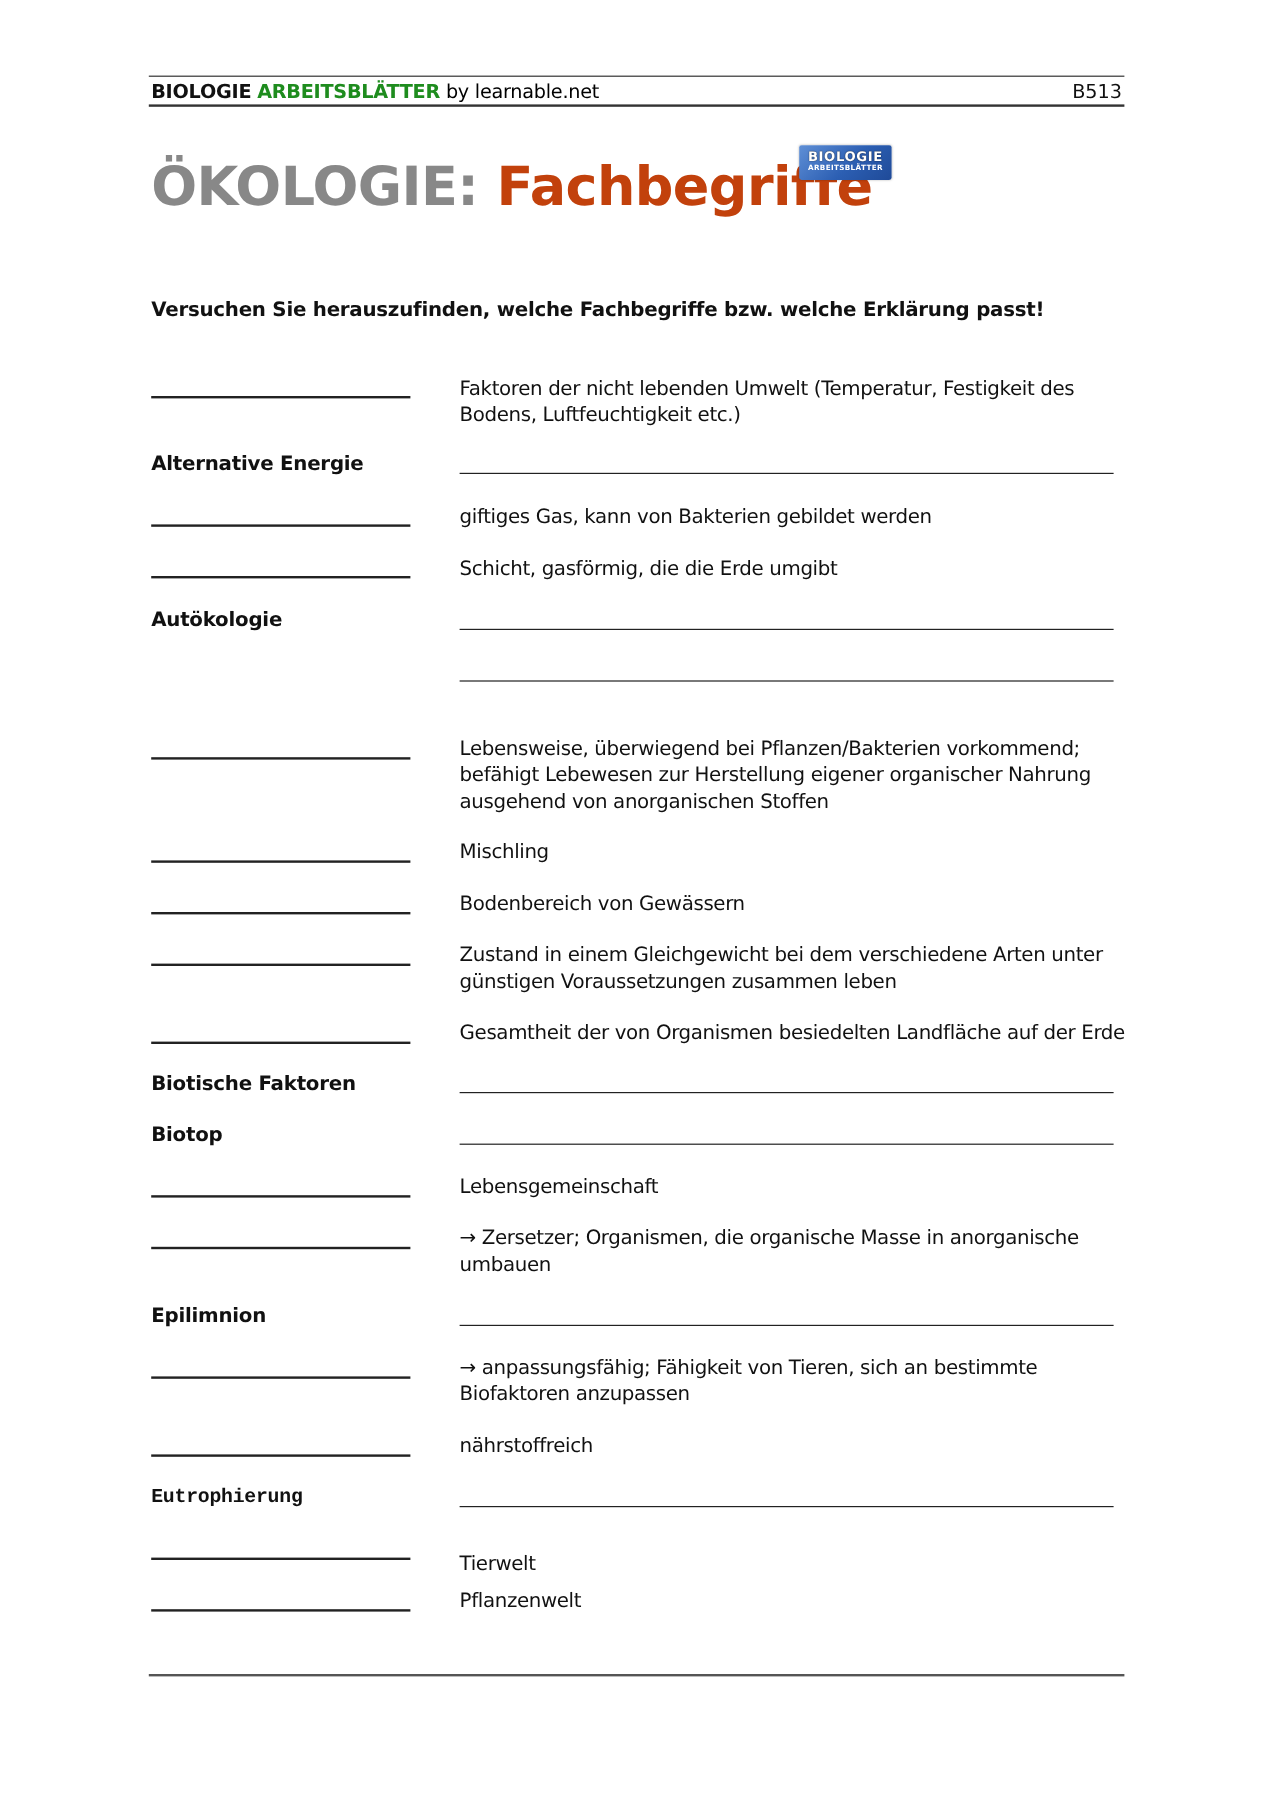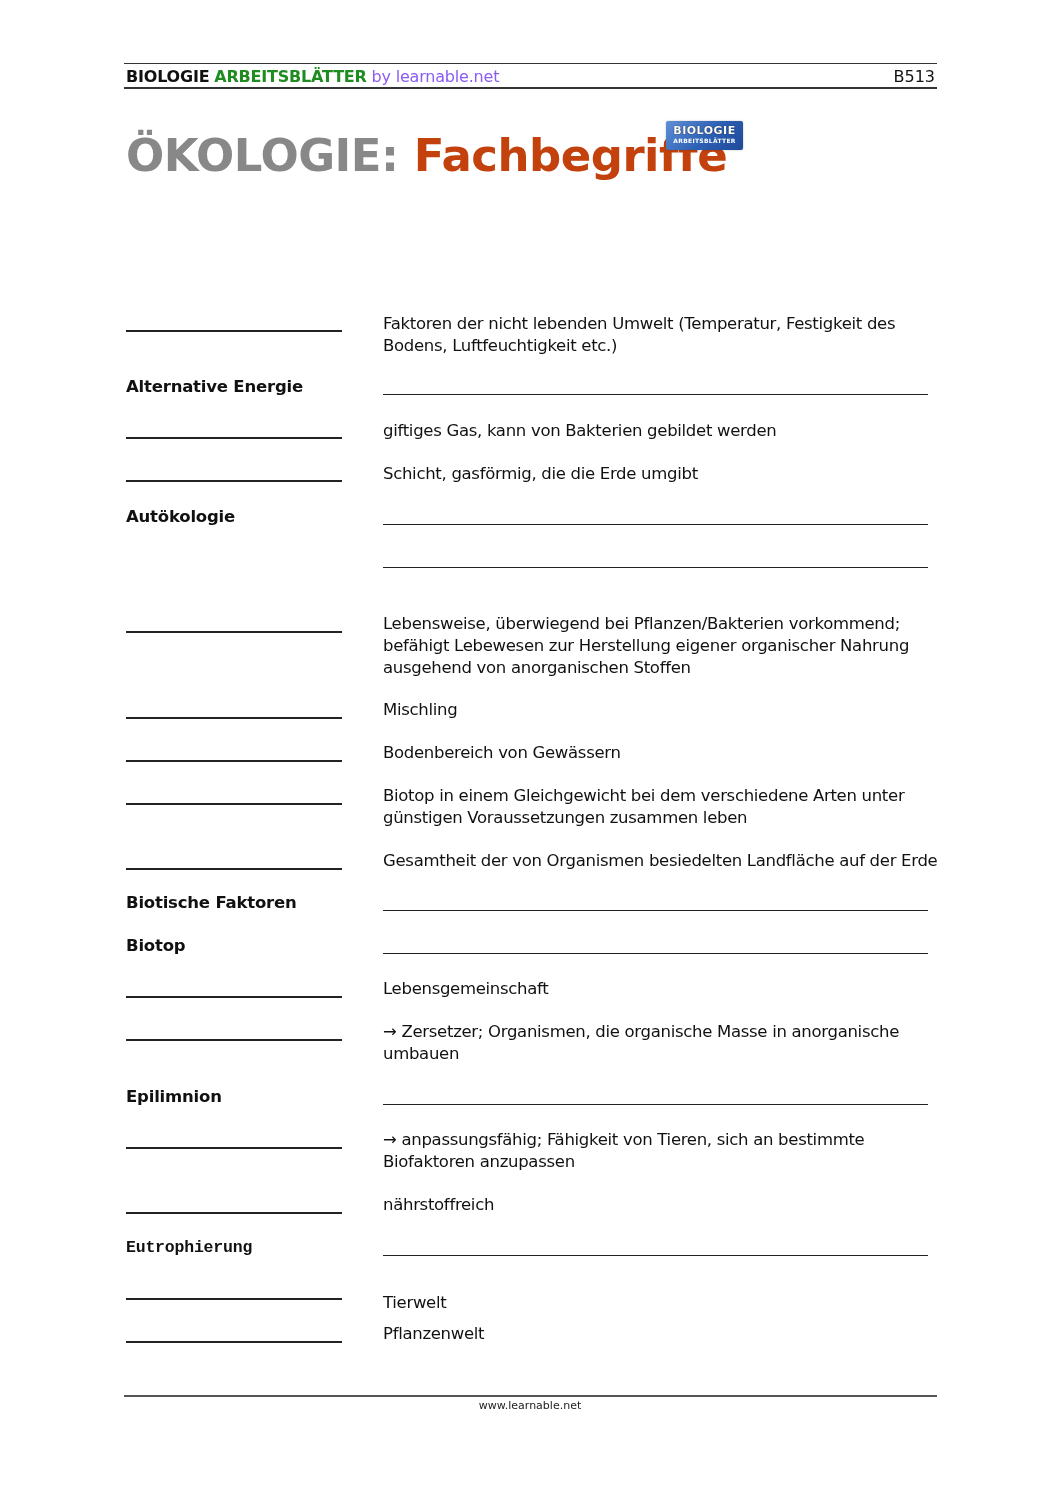--- a/index.html
+++ b/index.html
@@ -15,21 +15,21 @@
     position: absolute; left: 124px; top: 63px; width: 813px; height: 26px;
     border-top: 1px solid #333333; border-bottom: 2px solid #333333;
     box-sizing: border-box;
   }
   .header .left {
     position: absolute; left: 2px; top: 3px; font-size: 16px; line-height: 20px;
     letter-spacing: -0.2px; white-space: nowrap;
   }
   .header .left .bio { font-weight: bold; color: #111; }
   .header .left .arb { font-weight: bold; color: #1e8c1e; }
-  .header .left .by { color: #8b5cf6; }
+  .header .left .by { color: #000000; }
   .header .code {
     position: absolute; right: 2px; top: 3px; font-size: 16px; line-height: 20px;
   }
 
   
   .title {
     position: absolute; left: 126px; top: 128px; font-size: 45px; font-weight: bold;
     line-height: 56px; white-space: nowrap; letter-spacing: -0.5px;
   }
   .title .topic { color: #888888; }
@@ -96,20 +96,21 @@
   <div class="title">
     <span class="topic">ÖKOLOGIE</span><span class="colon">:</span>
     <span class="main">Fachbegriffe</span>
   </div>
 
   <div class="badge">
     <div class="b1">BIOLOGIE</div>
     <div class="b2">ARBEITSBLÄTTER</div>
   </div>
 
+  <div class="instruction">Versuchen Sie herauszufinden, welche Fachbegriffe bzw. welche Erklärung passt!</div>
 
   <div class="row" style="top:313px;">
     <div class="term-blank" style="top:17px;"></div>
     <div class="def-text" style="top:0;">Faktoren der nicht lebenden Umwelt (Temperatur, Festigkeit des Bodens, Luftfeuchtigkeit etc.)</div>
   </div>
 
   <div class="row" style="top:376px;">
     <div class="term-text" style="top:0;">Alternative Energie</div>
     <div class="def-blank" style="top:18px;"></div>
   </div>
@@ -140,21 +141,21 @@
     <div class="def-text" style="top:0;">Mischling</div>
   </div>
 
   <div class="row" style="top:742px;">
     <div class="term-blank" style="top:18px;"></div>
     <div class="def-text" style="top:0;">Bodenbereich von Gewässern</div>
   </div>
 
   <div class="row" style="top:785px;">
     <div class="term-blank" style="top:18px;"></div>
-    <div class="def-text" style="top:0;">Biotop in einem Gleichgewicht bei dem verschiedene Arten unter günstigen Voraussetzungen zusammen leben</div>
+    <div class="def-text" style="top:0;">Zustand in einem Gleichgewicht bei dem verschiedene Arten unter günstigen Voraussetzungen zusammen leben</div>
   </div>
 
   <div class="row" style="top:850px;">
     <div class="term-blank" style="top:18px;"></div>
     <div class="def-text" style="top:0; width:580px;">Gesamtheit der von Organismen besiedelten Landfläche auf der Erde</div>
   </div>
 
   <div class="row" style="top:892px;">
     <div class="term-text" style="top:0;">Biotische Faktoren</div>
     <div class="def-blank" style="top:18px;"></div>
@@ -199,14 +200,13 @@
     <div class="term-blank" style="top:18px;"></div>
     <div class="def-text" style="top:12px;">Tierwelt</div>
   </div>
 
   <div class="row" style="top:1323px;">
     <div class="term-blank" style="top:18px;"></div>
     <div class="def-text" style="top:0;">Pflanzenwelt</div>
   </div>
 
   <div class="footer-line"></div>
-  <div class="footer-text">www.learnable.net</div>
 </div>
 
 </body></html>

